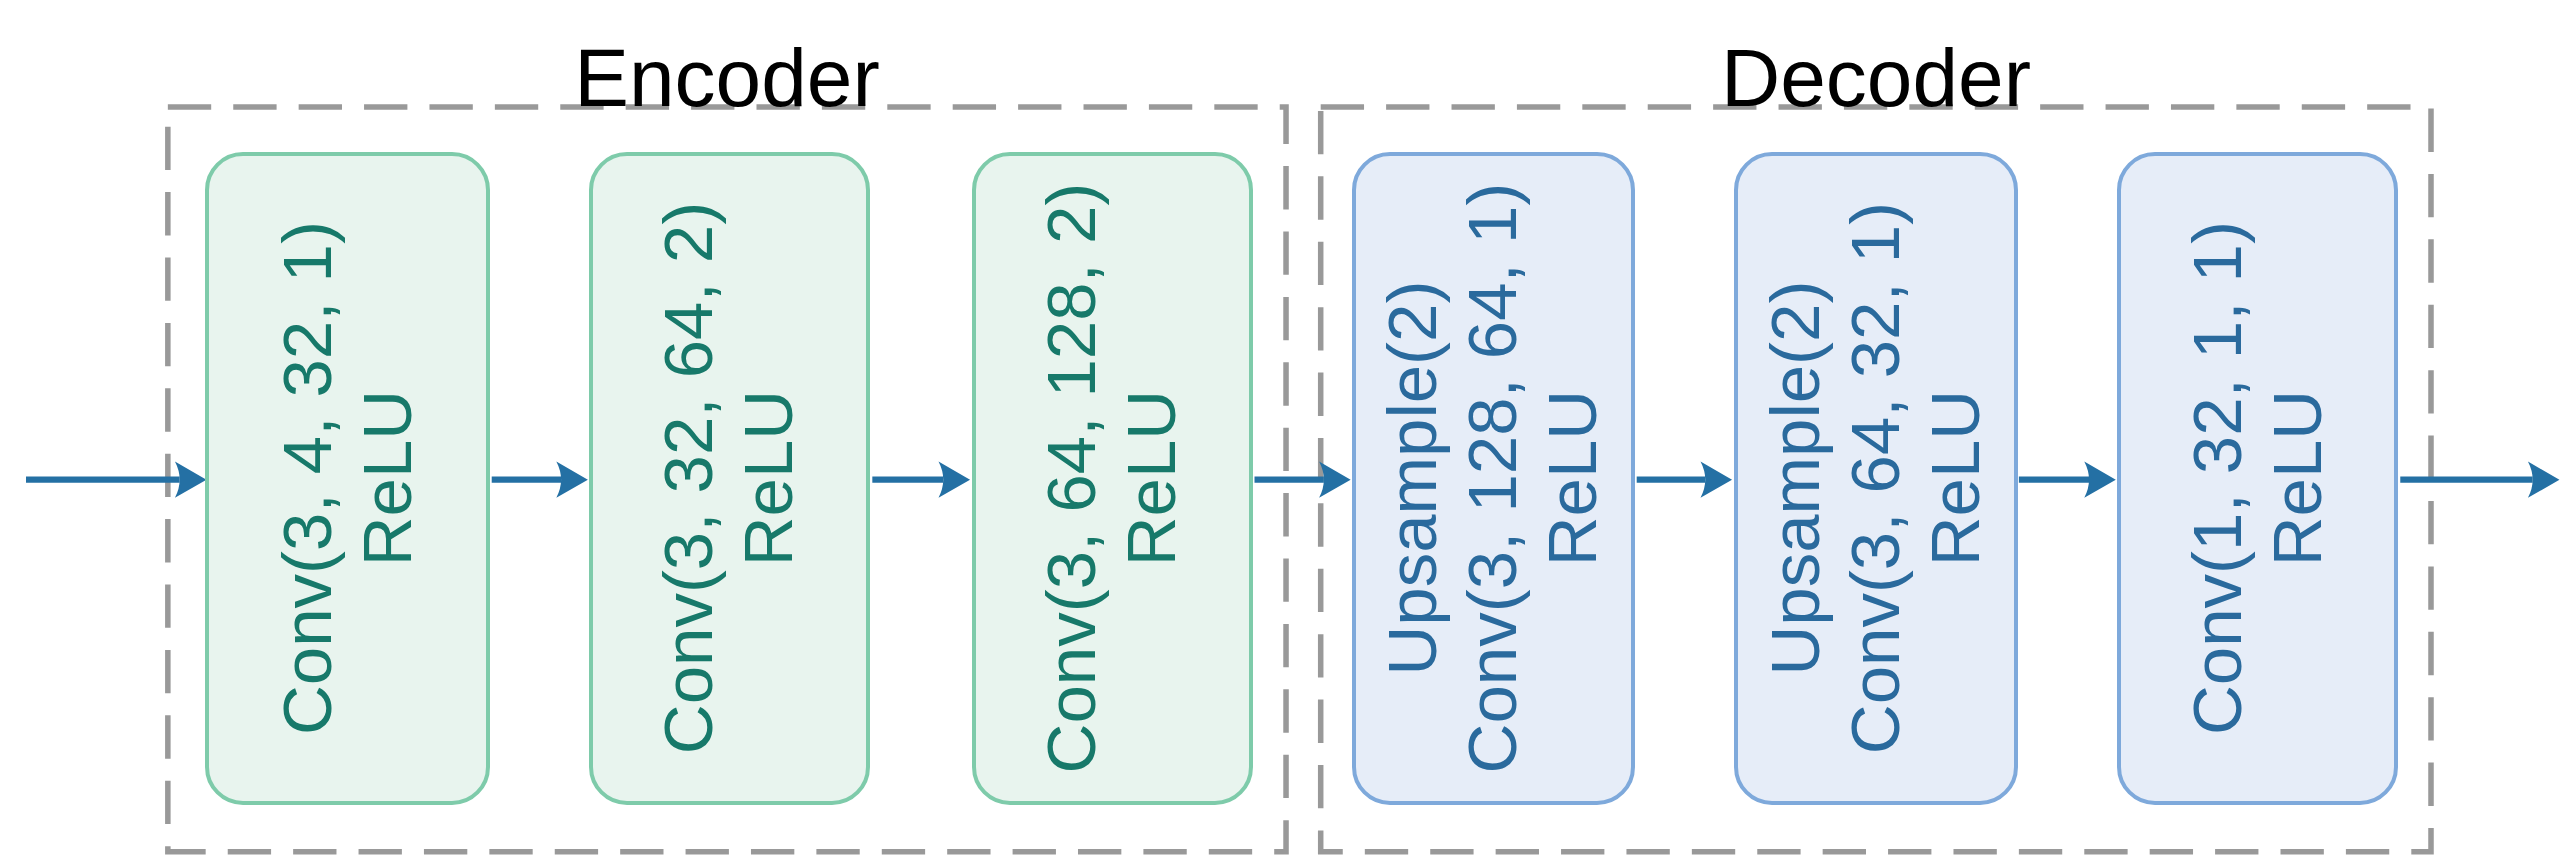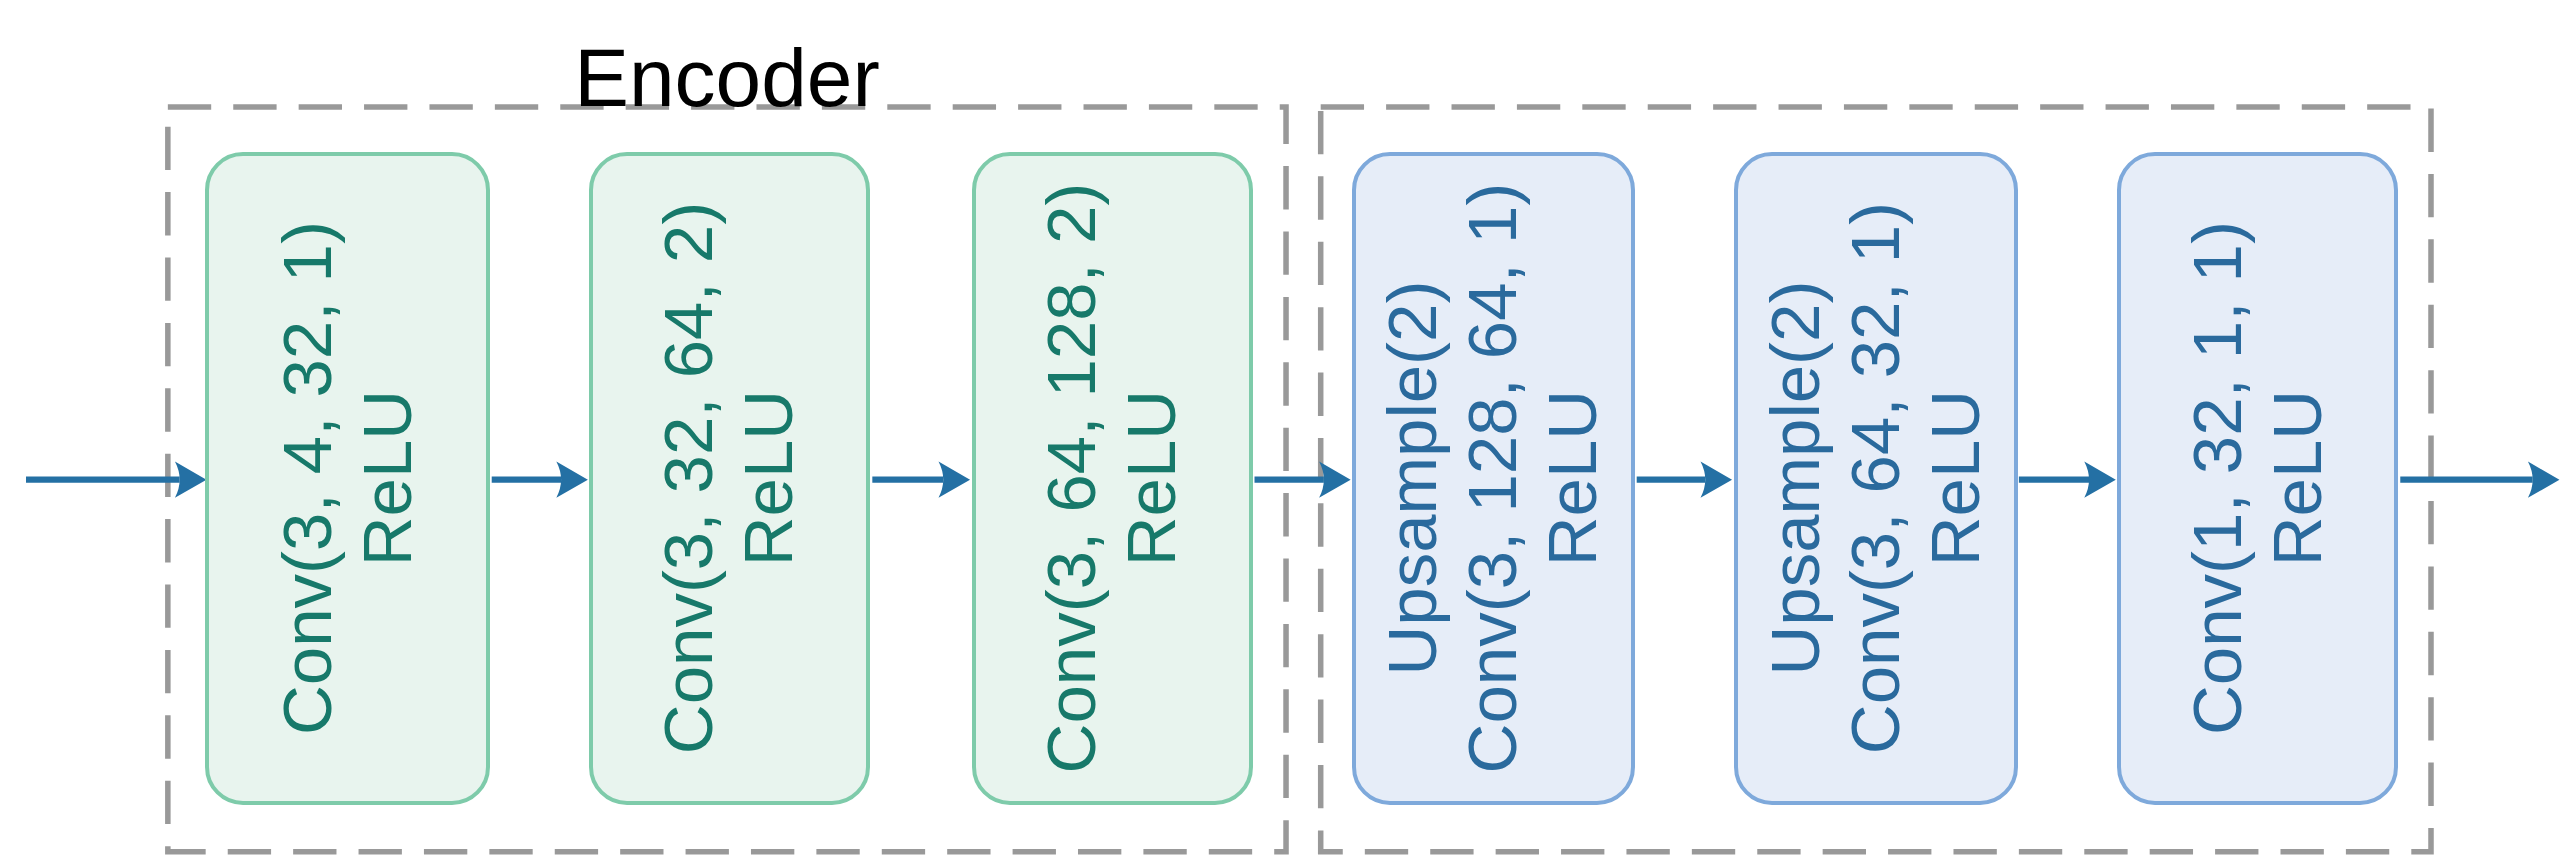--- a/index.html
+++ b/index.html
@@ -65,20 +65,21 @@
       <line class="arrow-shaft" x1="2562" y1="578" x2="2651" y2="578"></line>
       <path class="arrow-head" d="M 2685 578 L 2645 555 Q 2657 578 2645 601 Z"></path>
     </g>
     <g>
       <line class="arrow-shaft" x1="3046" y1="578" x2="3214" y2="578"></line>
       <path class="arrow-head" d="M 3248 578 L 3208 555 Q 3220 578 3208 601 Z"></path>
     </g>
   </svg>
 
   <div class="section-title" style="left:168px; width:1118px;">Encoder</div>
+  <div class="section-title" style="left:1321px; width:1110px;">Decoder</div>
 
   <div class="block enc" style="left:205px; width:285px;">
     <div class="rot">
       <div>Conv(3, 4, 32, 1)</div>
       <div>ReLU</div>
     </div>
   </div>
   <div class="block enc" style="left:589px; width:281px;">
     <div class="rot">
       <div>Conv(3, 32, 64, 2)</div>

